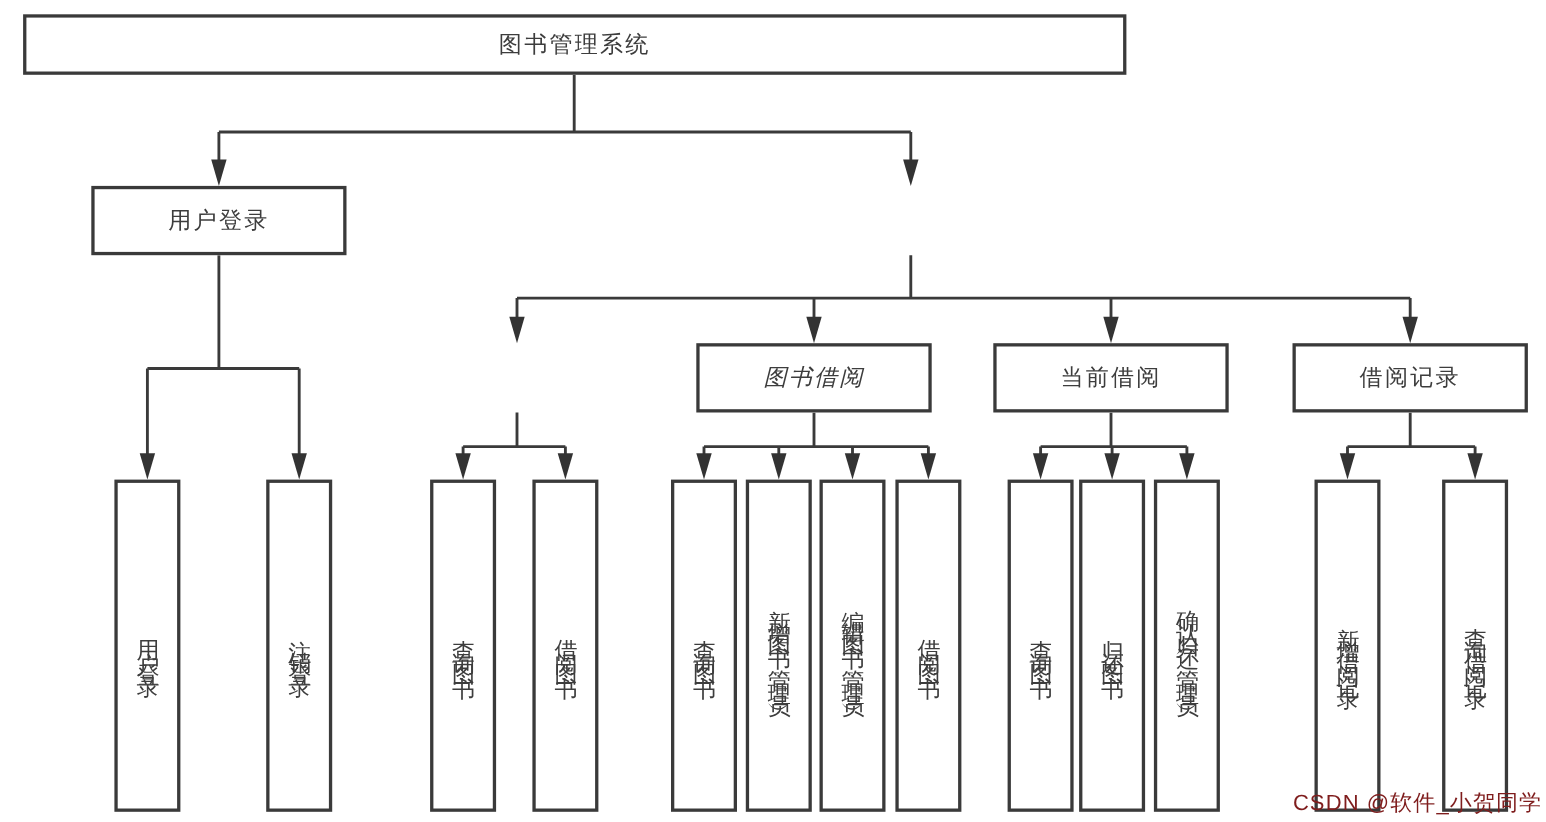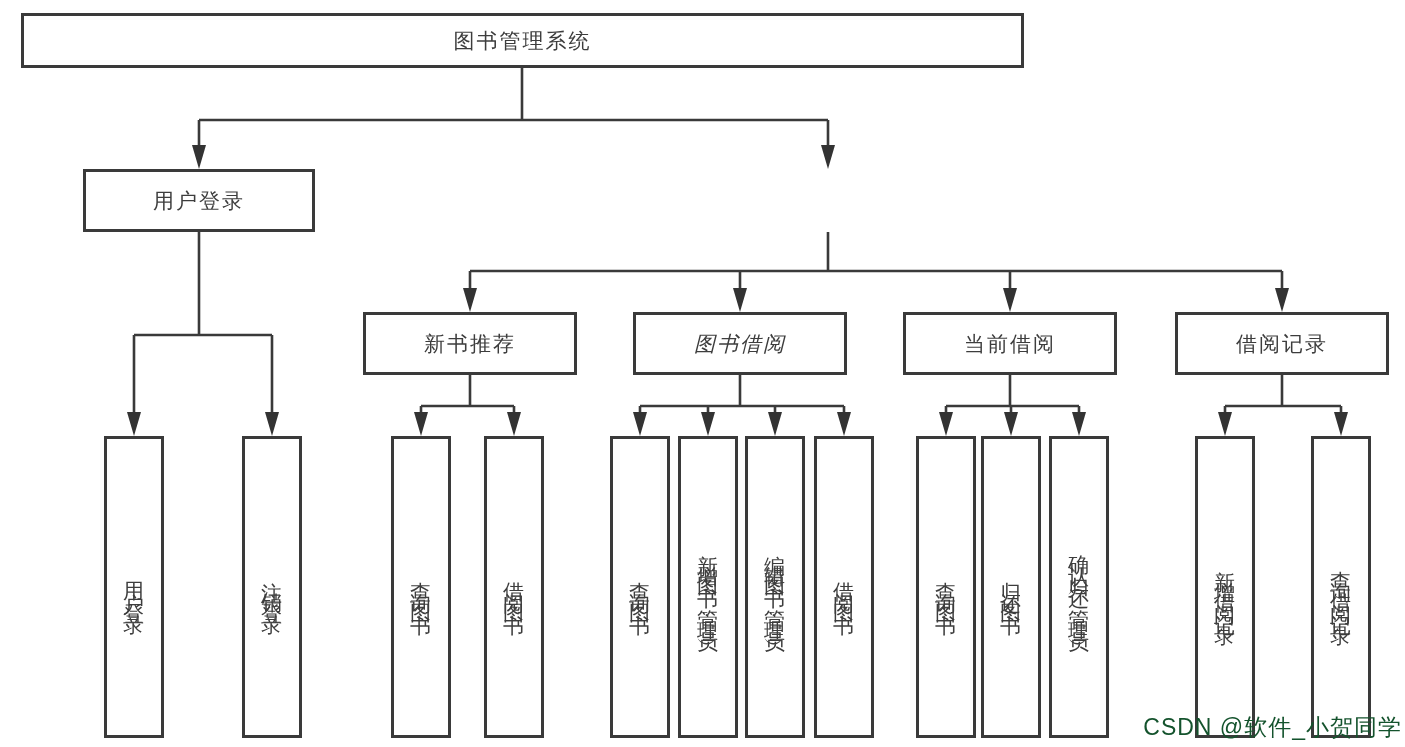--- a/index.html
+++ b/index.html
@@ -33,22 +33,22 @@
   .node.vert span {
     writing-mode: vertical-rl;
     text-orientation: mixed;
     letter-spacing: 11px;
     white-space: nowrap;
   }
   .watermark {
     position: absolute;
     right: 3px;
     bottom: 4px;
-    color: #14532d;
-    font-size: 23px;
+    color: #7f1d1d;
+    font-size: 20px;
     letter-spacing: 1px;
     z-index: 5;
     margin-top: 28px;
   }
 </style>
 </head>
 <body>
 
 <div id="canvas">
 
@@ -93,23 +93,20 @@
   </svg>
 
   <div class="node" style="left:21px; top:13px; width:1003px; height:55px;">
     <span>图书管理系统</span>
   </div>
 
   <div class="node" style="left:83px; top:169px; width:232px; height:63px;">
     <span>用户登录</span>
   </div>
 
-  <div class="node" style="left:363px; top:312px; width:214px; height:63px;">
-    <span>新书推荐</span>
-  </div>
   <div class="node" style="left:633px; top:312px; width:214px; height:63px;font-style:italic;">
     <span>图书借阅</span>
   </div>
   <div class="node" style="left:903px; top:312px; width:214px; height:63px;">
     <span>当前借阅</span>
   </div>
   <div class="node" style="left:1175px; top:312px; width:214px; height:63px;">
     <span>借阅记录</span>
   </div>
 

